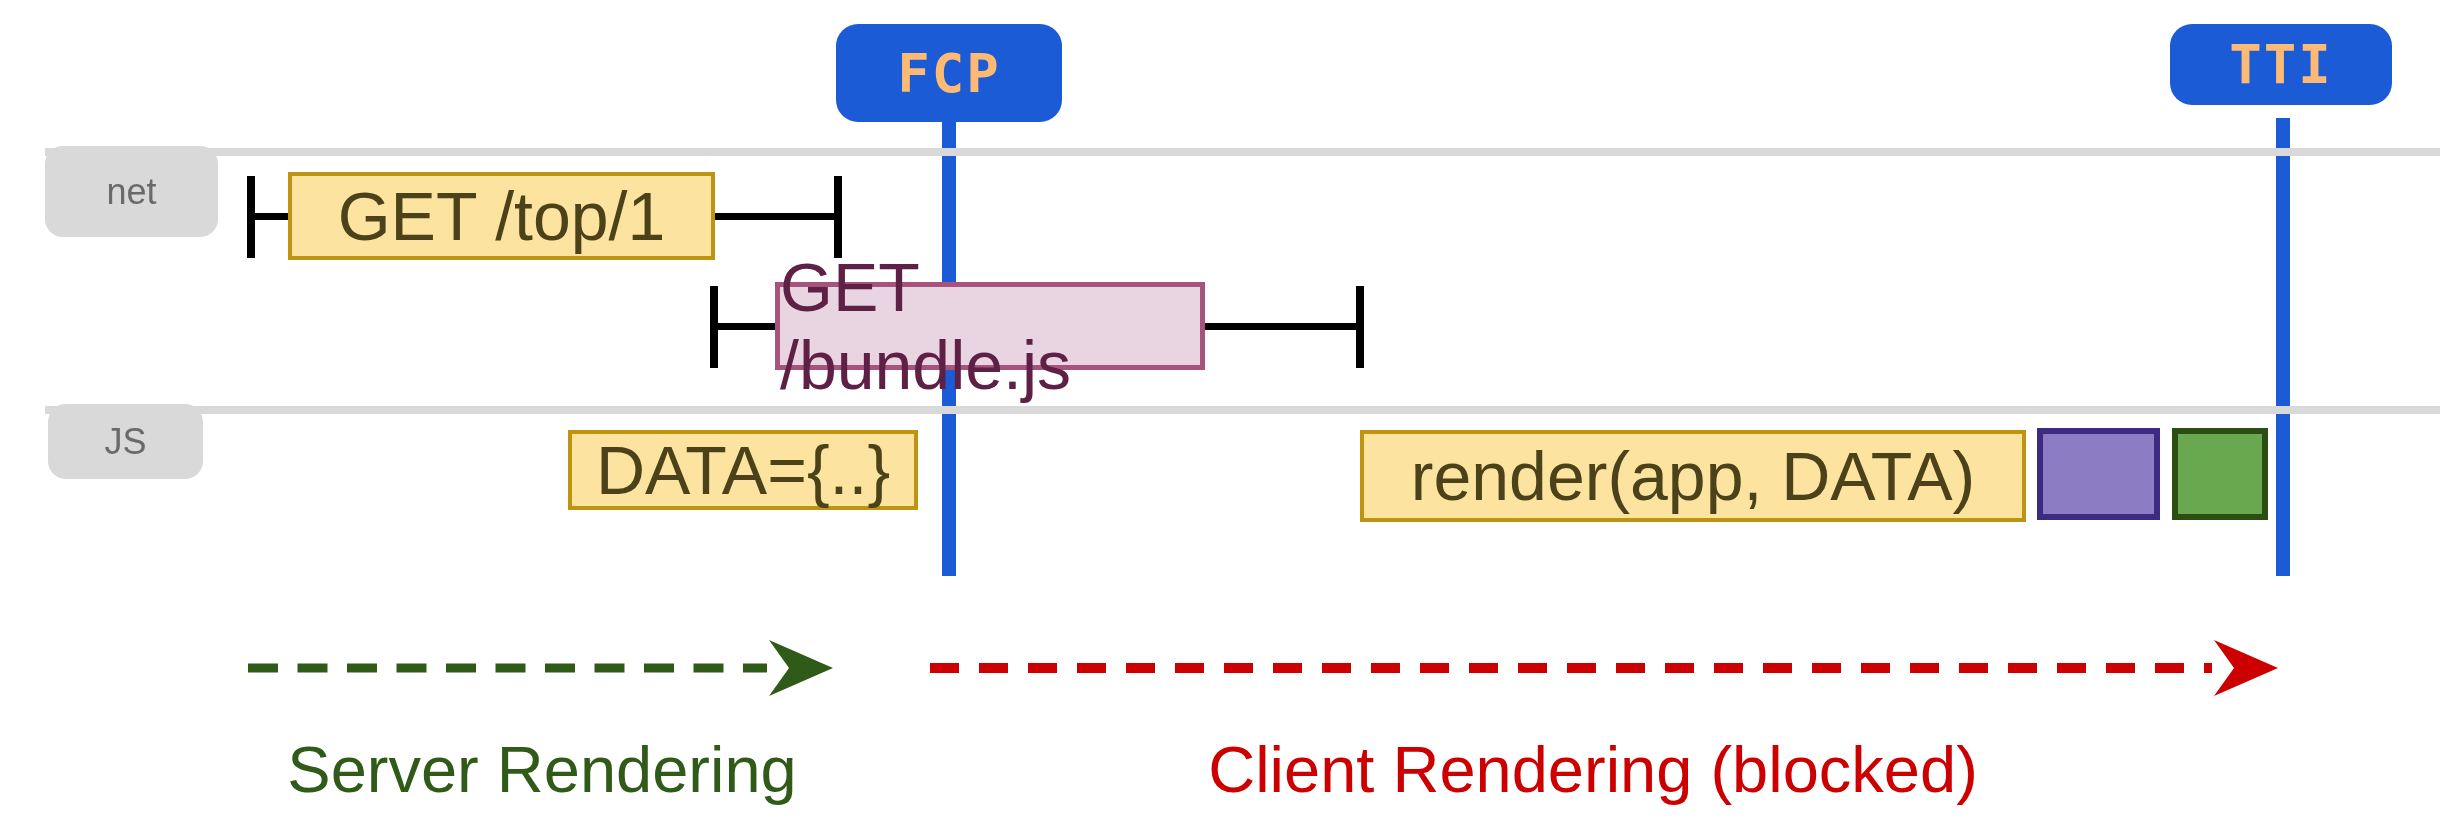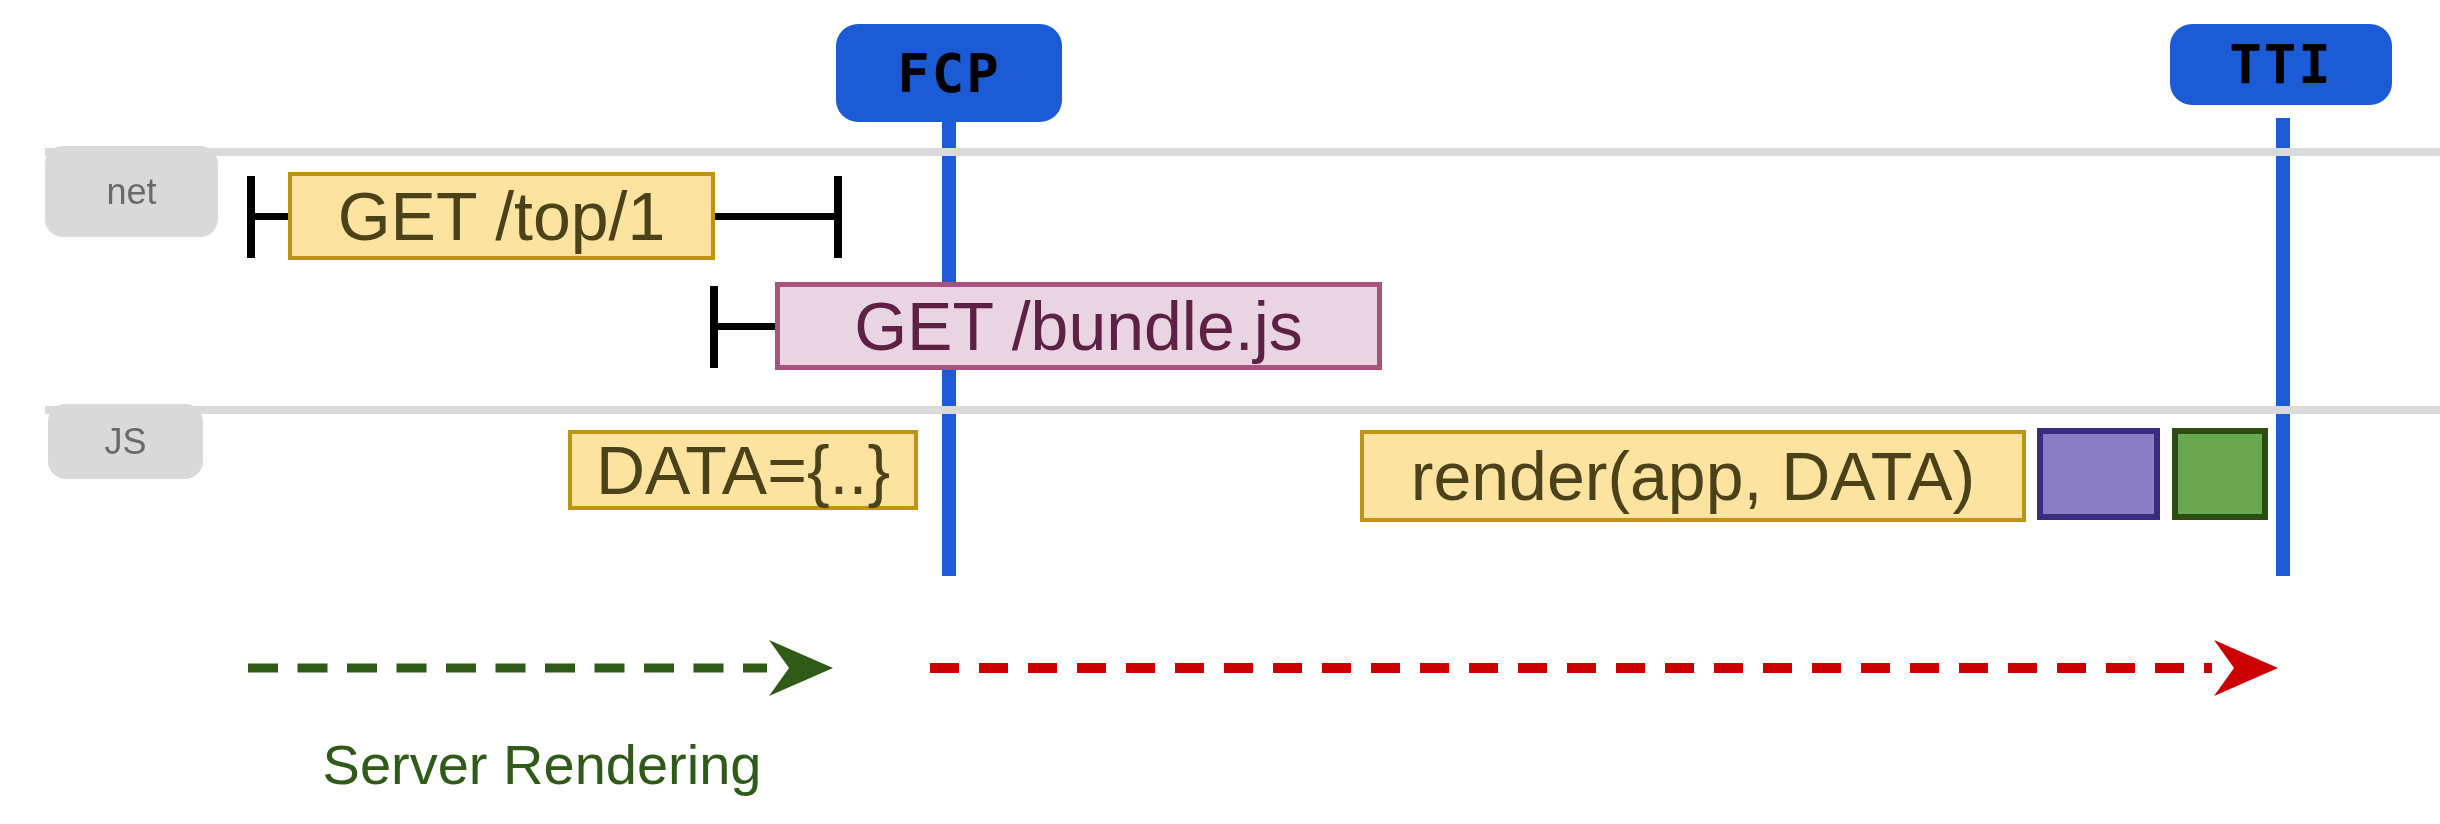--- a/index.html
+++ b/index.html
@@ -28,38 +28,38 @@
     font-family:"Liberation Sans", sans-serif;
   }
   .vline{position:absolute;width:14px;background:var(--blue);z-index:1;}
   .track-line{position:absolute;height:8px;background:var(--track-gray);z-index:2;}
   .track-tab{
     position:absolute;background:var(--track-gray);border-radius:18px;
     color:var(--label-gray);display:flex;align-items:center;justify-content:center;
     font-size:36px;z-index:3;text-align:right;
   }
   .badge{
-    position:absolute;background:var(--blue);color:#000000;border-radius:22px;
+    position:absolute;background:var(--blue);color:#fdba74;border-radius:22px;
     display:flex;align-items:center;justify-content:center;
     font-family:"DejaVu Sans Mono", monospace;font-weight:bold;font-size:54px;
     letter-spacing:2px;z-index:6;
   }
   .whisker-bar{position:absolute;width:8px;background:#000;z-index:3;}
   .whisker-line{position:absolute;height:7px;background:#000;z-index:3;}
   .task{
     position:absolute;display:flex;align-items:center;justify-content:center;
     font-size:68px;z-index:4;box-sizing:border-box;
   }
   .task.yellow{background:var(--yellow-fill);border:4px solid var(--yellow-border);color:var(--yellow-text);}
   .task.pink{background:var(--pink-fill);border:5px solid var(--pink-border);color:var(--pink-text);}
   .task.purple{background:var(--purple-fill);border:6px solid var(--purple-border);}
   .task.greenbox{background:var(--green-fill);border:6px solid var(--green-border);}
   .arrow-svg{position:absolute;z-index:2;}
   .phase-label{
-    position:absolute;font-size:56px;text-align:right;white-space:nowrap;z-index:2;
+    position:absolute;font-size:65px;text-align:right;white-space:nowrap;z-index:2;
     transform:translateX(-50%);
   }
   .phase-label.server{color:var(--server-green);}
   .phase-label.client{color:var(--client-red);}
 </style>
 </head>
 <body>
 
 <div id="canvas">
 
@@ -81,21 +81,21 @@
   <div class="whisker-line" style="left:247px;top:213px;width:595px;"></div>
   <div class="whisker-bar" style="left:247px;top:176px;height:82px;"></div>
   <div class="whisker-bar" style="left:834px;top:176px;height:82px;"></div>
   <div class="task yellow" style="left:288px;top:172px;width:427px;height:88px;">
     <span>GET /top/1</span>
   </div>
 
   <div class="whisker-line" style="left:710px;top:323px;width:654px;"></div>
   <div class="whisker-bar" style="left:710px;top:286px;height:82px;"></div>
   <div class="whisker-bar" style="left:1356px;top:286px;height:82px;"></div>
-  <div class="task pink" style="left:775px;top:282px;width:607px;height:88px;">
+  <div class="task pink" style="left:775px;top:282px;width:430px;height:88px;">
     <span>GET /bundle.js</span>
   </div>
 
   <div class="track-line" style="left:45px;top:406px;width:2395px;"></div>
   <div class="track-tab" style="left:48px;top:404px;width:155px;height:75px;">
     <span>JS</span>
   </div>
 
   <div class="task yellow" style="left:568px;top:430px;width:350px;height:80px;">
     <span>DATA={..}</span>
@@ -111,14 +111,17 @@
     <polygon points="593,38 529,10 549,38 529,66" fill="#2f5a17"></polygon>
   </svg>
   <div class="phase-label server" style="left:542px;top:732px;">
     <span>Server Rendering</span>
   </div>
 
   <svg class="arrow-svg" style="left:920px;top:630px;" width="1380" height="80" viewBox="0 0 1380 80">
     <line x1="10" y1="38" x2="1292" y2="38" stroke="#cc0000" stroke-width="10" stroke-dasharray="29 20"></line>
     <polygon points="1358,38 1294,10 1314,38 1294,66" fill="#cc0000"></polygon>
   </svg>
+  <div class="phase-label client" style="left:1593px;top:732px;">
+    <span>Client Rendering (blocked)</span>
+  </div>
 
 </div>
 
 </body></html>

